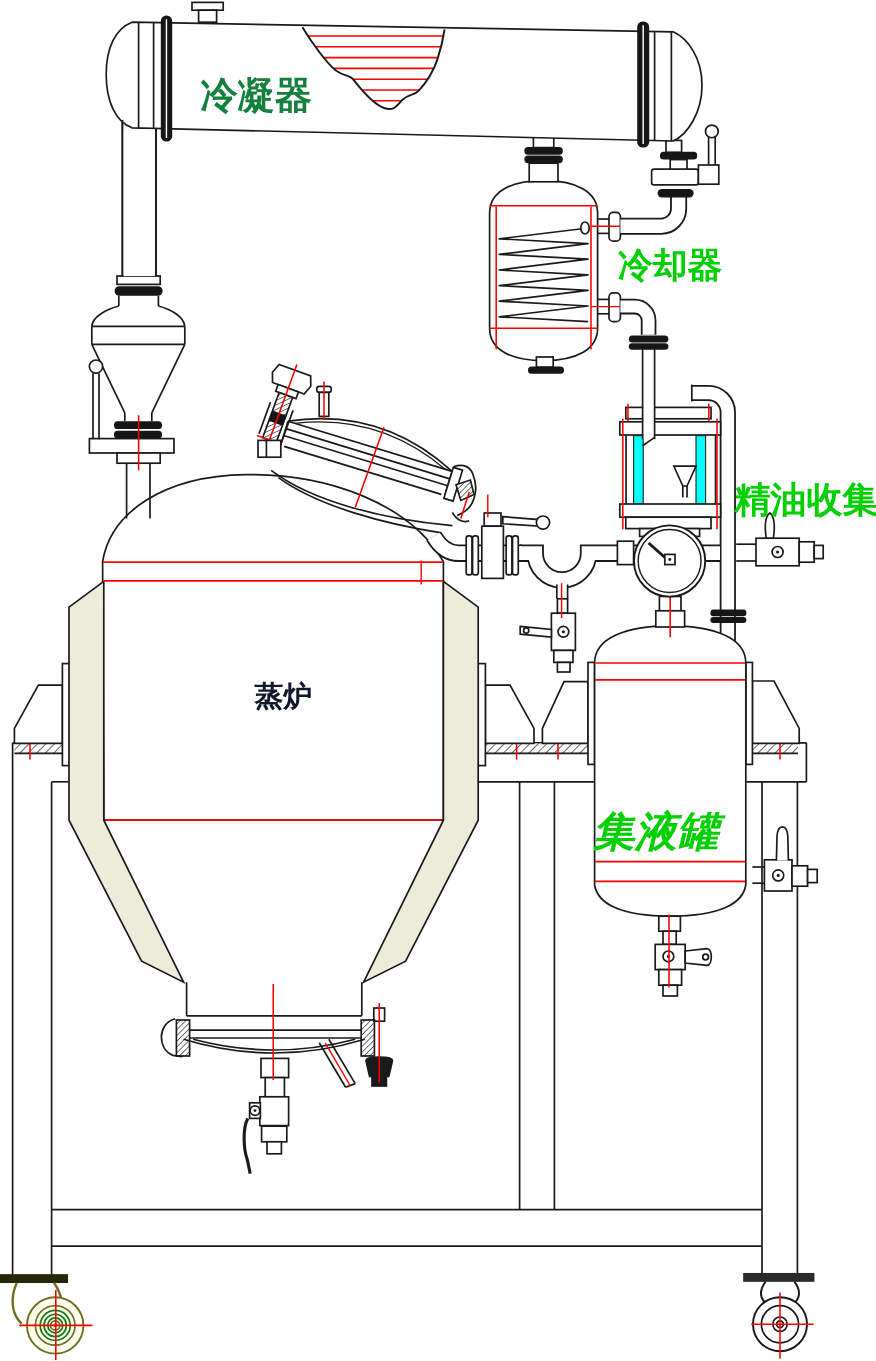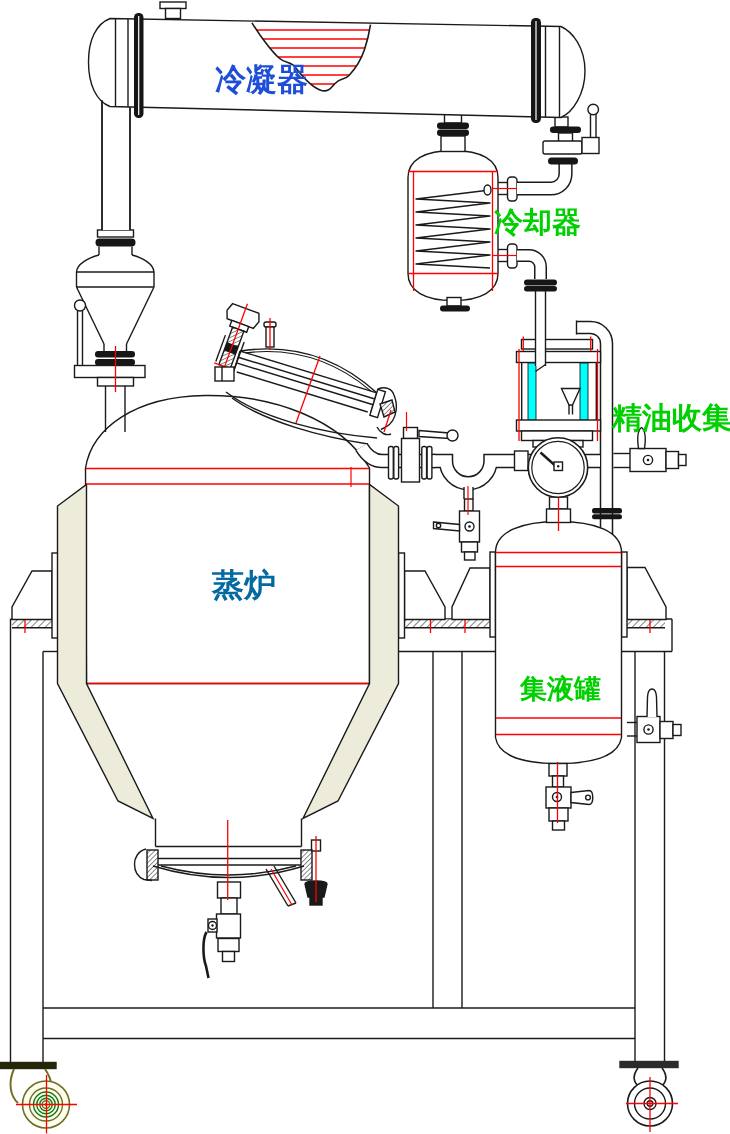--- a/index.html
+++ b/index.html
@@ -435,19 +435,19 @@
 
 <g>
   <rect x="103" y="108" width="26" height="122" fill="#fff" stroke="none"></rect>
   <line x1="102" y1="100" x2="102" y2="230"></line>
   <line x1="130" y1="107.5" x2="130" y2="230"></line>
 </g>
 
 </g>
 </svg>
 
-<div class="lbl" style="left: 167px; top: 64px; font-size: 31px; color: #1d4ed8; margin-left: 48px;">冷凝器</div>
-<div class="lbl" style="left: 494px; top: 208px; font-size: 29px; color: rgb(0, 208, 0);">冷却器</div>
+<div class="lbl" style="left: 167px; top: 64px; font-size: 31px; color: #15803d;">冷凝器</div>
+<div class="lbl" style="left: 515px; top: 208px; font-size: 29px; color: rgb(0, 208, 0);">冷却器</div>
 <div class="lbl" style="left: 612px; top: 403px; font-size: 30px; color: rgb(0, 208, 0);">精油收集</div>
-<div class="lbl" style="left: 212px; top: 569px; font-size: 32px; color: #0369a1;">蒸炉</div>
-<div class="lbl" style="left: 520px; top: 676px; font-size: 27px; color: rgb(0, 208, 0);">集液罐</div>
+<div class="lbl" style="left: 212px; top: 569px; font-size: 24px; color: #0f172a;">蒸炉</div>
+<div class="lbl" style="left: 494px; top: 676px; font-size: 35px; color: rgb(0, 208, 0); font-style: italic;">集液罐</div>
 
 </div>
 
 </body></html>

